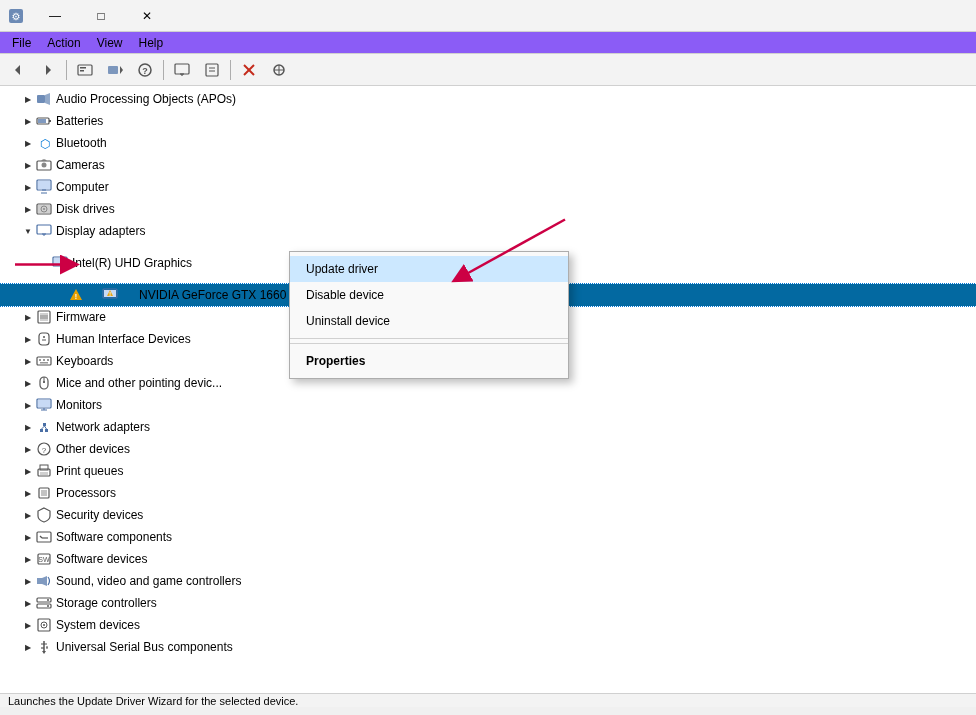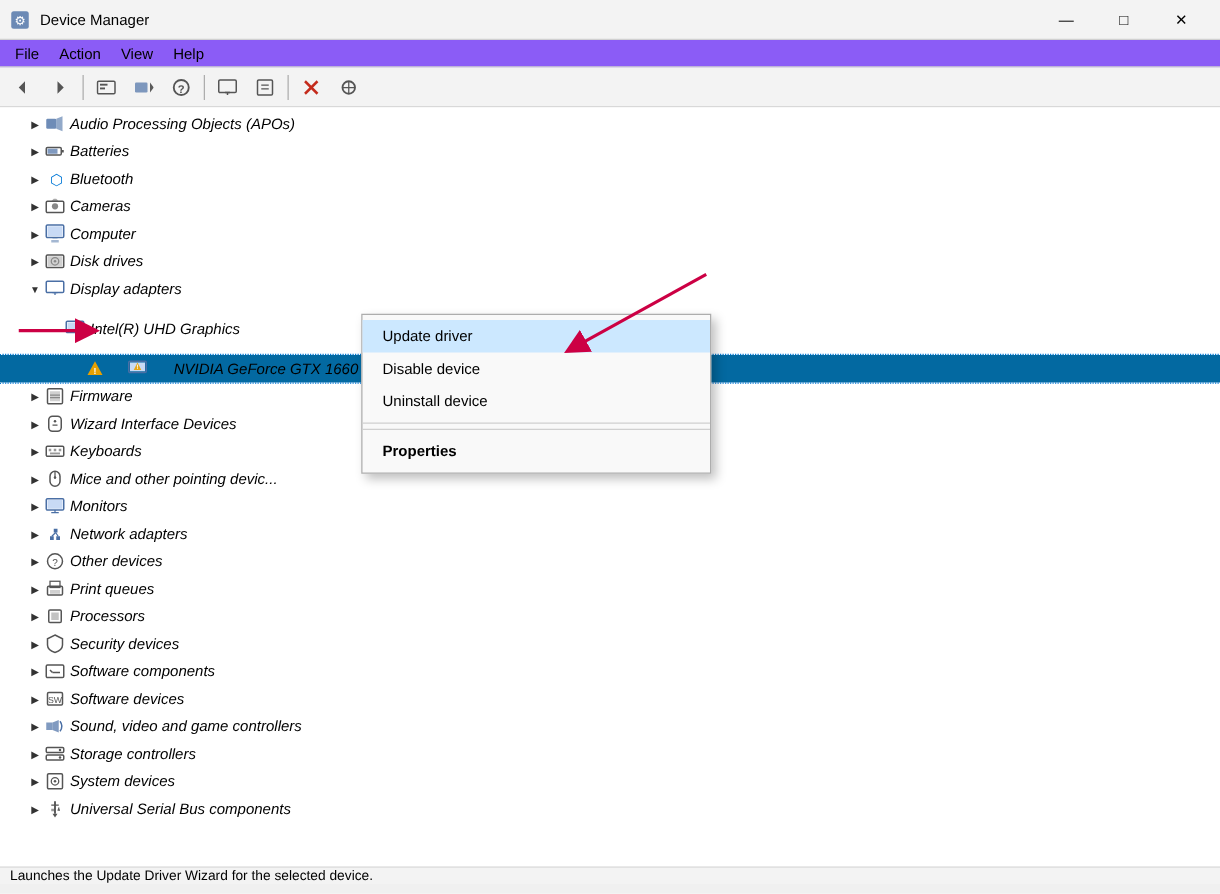--- a/index.html
+++ b/index.html
@@ -137,21 +137,20 @@
       width: 16px;
       height: 16px;
       margin-right: 4px;
       flex-shrink: 0;
       display: flex;
       align-items: center;
       justify-content: center;
     }
     .tree-label {
       font-size: 12px;
-      font-style: italic;
     }
     .level-1 { padding-left: 20px; }
     .level-2 { padding-left: 36px; margin-top: 10px; }
 
     
     .context-menu {
       position: absolute;
       left: 289px;
       top: 165px;
       width: 280px;
@@ -201,21 +200,20 @@
 </head>
 <body>
 
 <div class="title-bar">
   <span class="title-bar-icon">
     <svg width="16" height="16" viewBox="0 0 16 16">
       <rect x="1" y="1" width="14" height="14" rx="2" fill="#4a6fa5" opacity="0.8"></rect>
       <text x="8" y="12" text-anchor="middle" fill="white" font-size="10">⚙</text>
     </svg>
   </span>
-  <span class="title-bar-text">Device Manager</span>
   <div class="title-bar-controls">
     <button class="title-btn">—</button>
     <button class="title-btn">□</button>
     <button class="title-btn close">✕</button>
   </div>
 </div>
 
 <div class="menu-bar">
   <span class="menu-item">File</span>
   <span class="menu-item">Action</span>
@@ -407,21 +405,21 @@
         </div>
         <div class="tree-item level-1">
           <span class="expand-btn" style="color:#333;font-size:8px;">▶</span>
           <span class="tree-icon">
             <svg width="16" height="16" viewBox="0 0 16 16">
               <rect x="3" y="2" width="10" height="12" rx="3" fill="none" stroke="#555" stroke-width="1.2"></rect>
               <circle cx="8" cy="6" r="1" fill="#555"></circle>
               <line x1="6" y1="9" x2="10" y2="9" stroke="#555" stroke-width="1"></line>
             </svg>
           </span>
-          <span class="tree-label">Wizard Interface Devices</span>
+          <span class="tree-label">Human Interface Devices</span>
         </div>
         <div class="tree-item level-1">
           <span class="expand-btn" style="color:#333;font-size:8px;">▶</span>
           <span class="tree-icon">
             <svg width="16" height="16" viewBox="0 0 16 16">
               <rect x="1" y="4" width="14" height="8" rx="1" fill="none" stroke="#555" stroke-width="1.2"></rect>
               <rect x="3" y="6" width="2" height="2" fill="#555" opacity="0.6"></rect>
               <rect x="7" y="6" width="2" height="2" fill="#555" opacity="0.6"></rect>
               <rect x="11" y="6" width="2" height="2" fill="#555" opacity="0.6"></rect>
               <rect x="4" y="9" width="8" height="1.5" fill="#555" opacity="0.6"></rect>

